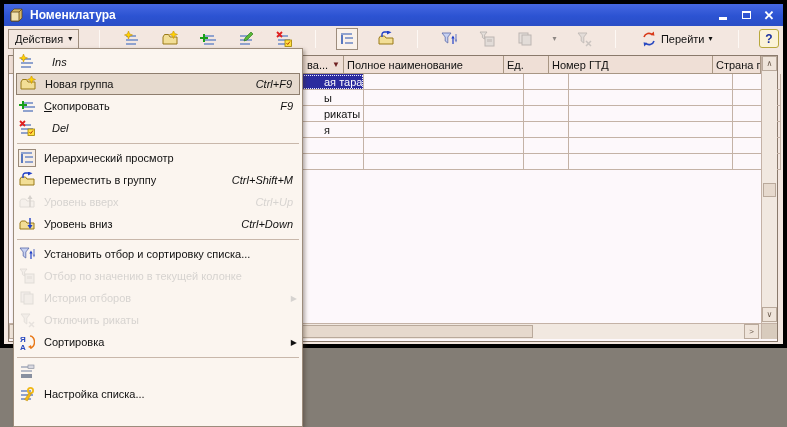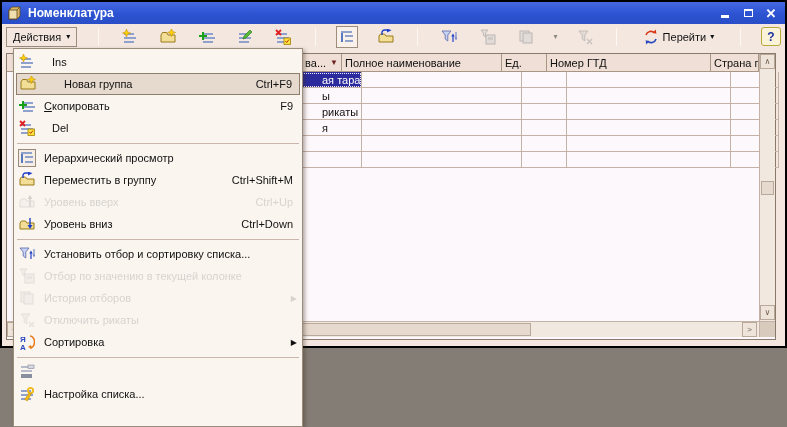--- a/index.html
+++ b/index.html
@@ -5,21 +5,21 @@
   * { margin:0; padding:0; box-sizing:border-box; }
   body { background:#555; }
   .screen {
     position:relative; width:787px; height:427px; overflow:hidden;
     background:#837D75; font-family:"Liberation Sans", sans-serif;
     font-size:11px; color:#111; cursor:default; user-select:none;
   }
   
   .window {
     position:absolute; left:0; top:0; width:787px; height:348px;
-    background:#F3E7E0; border:2px solid #000000;
+    background:#F3E7E0; border:4px solid #000000;
   }
   .titlebar {
     height:22px; display:flex; align-items:center; gap:5px; padding:0 5px;
     background:linear-gradient(180deg,#4668E2 0%,#2C53D2 55%,#2A4EC6 100%);
     color:#fff; font-weight:bold; font-size:12px;
   }
   .title-icon { width:16px; height:16px; flex:none; }
   .title-text { flex:1; white-space:nowrap; }
   .wc { width:18px; height:15px; display:flex; align-items:center; justify-content:center; color:#fff; font-size:11px; }
   .wc-min i { display:block; width:8px; height:3px; background:#fff; margin-top:7px; }
@@ -73,26 +73,26 @@
   .sb-left { left:0; top:0; } .sb-right { left:735px; top:0; }
   .vthumb { position:absolute; left:1px; top:127px; width:13px; height:14px; background:#E6D9CD; border:1px solid #B9A99B; }
   .hthumb { position:absolute; left:24px; top:1px; width:500px; height:13px; background:#E6D9CD; border:1px solid #B9A99B; }
   
   .menu {
     position:absolute; left:13px; top:48px; width:290px; height:379px; z-index:10;
     background:#FBF5EF; border:1px solid #9C8C7C; box-shadow:2px 2px 4px rgba(60,45,30,.4);
     padding-top:2px; overflow:hidden;
   }
   .mitem { height:22px; display:flex; align-items:center; padding:0 9px 0 5px; position:relative; }
-  .mitem.hl { margin:0 2px; padding:0 7px 0 3px; background:#E6DACE; border:1px solid #8E7E6E;gap:19px; }
+  .mitem.hl { margin:0 2px; padding:0 7px 0 3px; background:#E6DACE; border:1px solid #8E7E6E; }
   .mi-icon { width:16px; height:16px; flex:none; margin-right:9px; }
   .mi-icon.boxed { box-shadow:0 0 0 1px #9A8A7A; background:#F6EDE5; }
   .mi-label { flex:1; white-space:nowrap; display:block; }
   .u1 .mi-label::first-letter { text-decoration:underline; }
-  .mi-short { margin-left:8px; white-space:nowrap; }
+  .mi-short { margin-left:8px; white-space:nowrap;font-style:italic; }
   .mi-sub { position:absolute; right:5px; font-size:8px; }
   .mitem.dis .mi-label, .mitem.dis .mi-short, .mitem.dis .mi-sub { color:#B4A89E; }
   .msep { height:8px; display:flex; align-items:center; padding:0 3px; }
   .msep::after { content:""; display:block; width:100%; border-top:1px solid #C8B7AA; }
 </style>
 </head>
 <body>
 
 <svg width="0" height="0" style="position:absolute">
   <defs>

